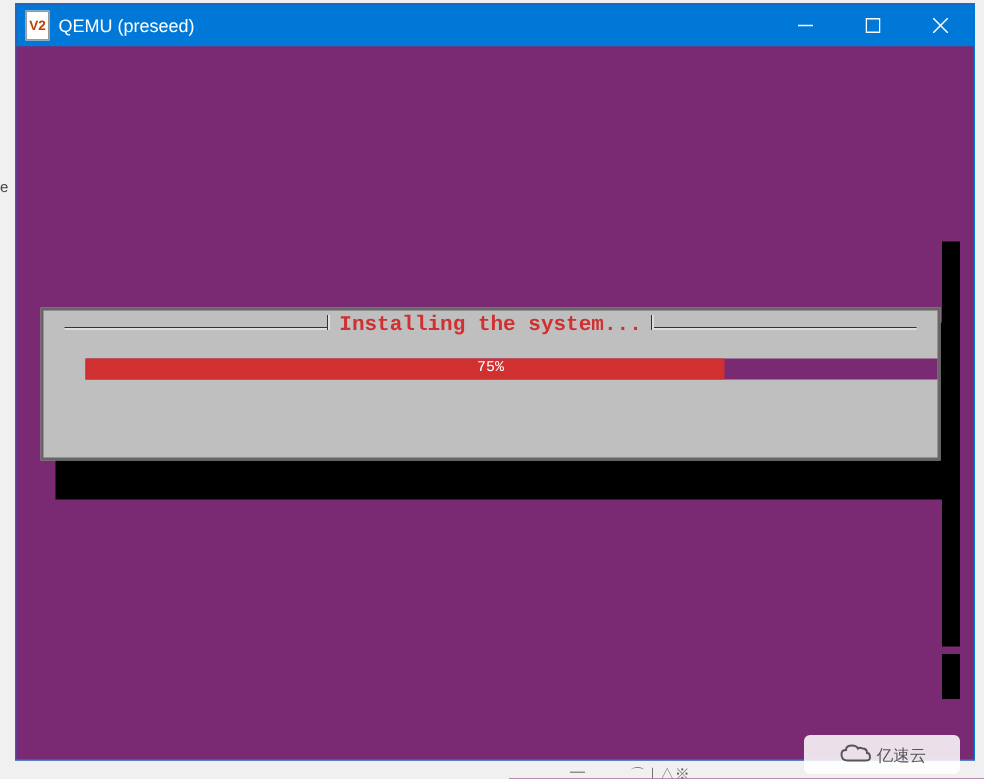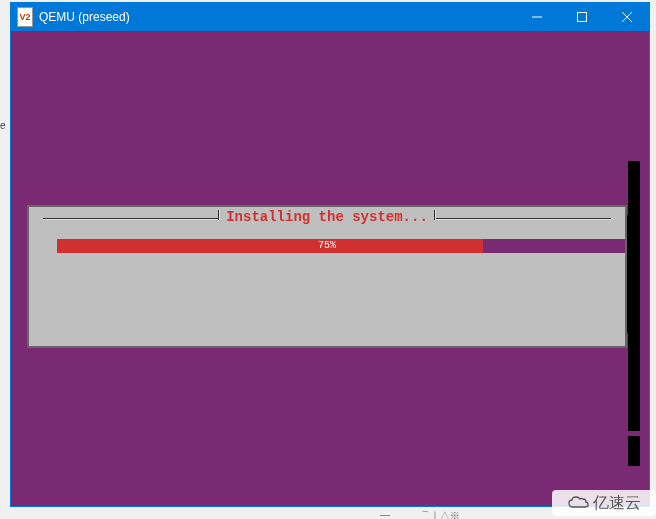--- a/index.html
+++ b/index.html
@@ -76,21 +76,21 @@
       top: 184px;
       width: 600px;
       height: 118px;
       background: #000;
     }
     .installer-dialog {
       position: absolute;
       left: 16px;
       top: 174px;
       width: 600px;
-      height: 143px;
+      height: 102px;
       background: #bfbfbf;
       border: 2px solid #666;
     }
     .dialog-title-text {
       padding: 0 6px;
       font-family: 'Courier New', monospace;
       font-size: 14px;
       color: #d03030;
       margin-top: -4px;
       font-weight: bold;
@@ -163,30 +163,30 @@
     .dark-strip2 {
       position: absolute;
       left: 628px;
       top: 436px;
       width: 12px;
       height: 30px;
       background: #000;
     }
     .watermark {
       position: absolute;
-      right: 0;
+      right: 16px;
       bottom: 3px;
       width: 104px;
       height: 26px;
       background: rgba(255,255,255,0.85);
       border-radius: 4px;
       display: flex;
       align-items: center;
       justify-content: center;
-      font-size: 16px;
+      font-size: 11px;
       color: #555;
       font-family: 'Microsoft YaHei', Arial, sans-serif;
       gap: 4px;
     }
     .watermark-icon {
       display: inline-flex;
     }
     .left-edge {
       position: absolute;
       left: 0;

